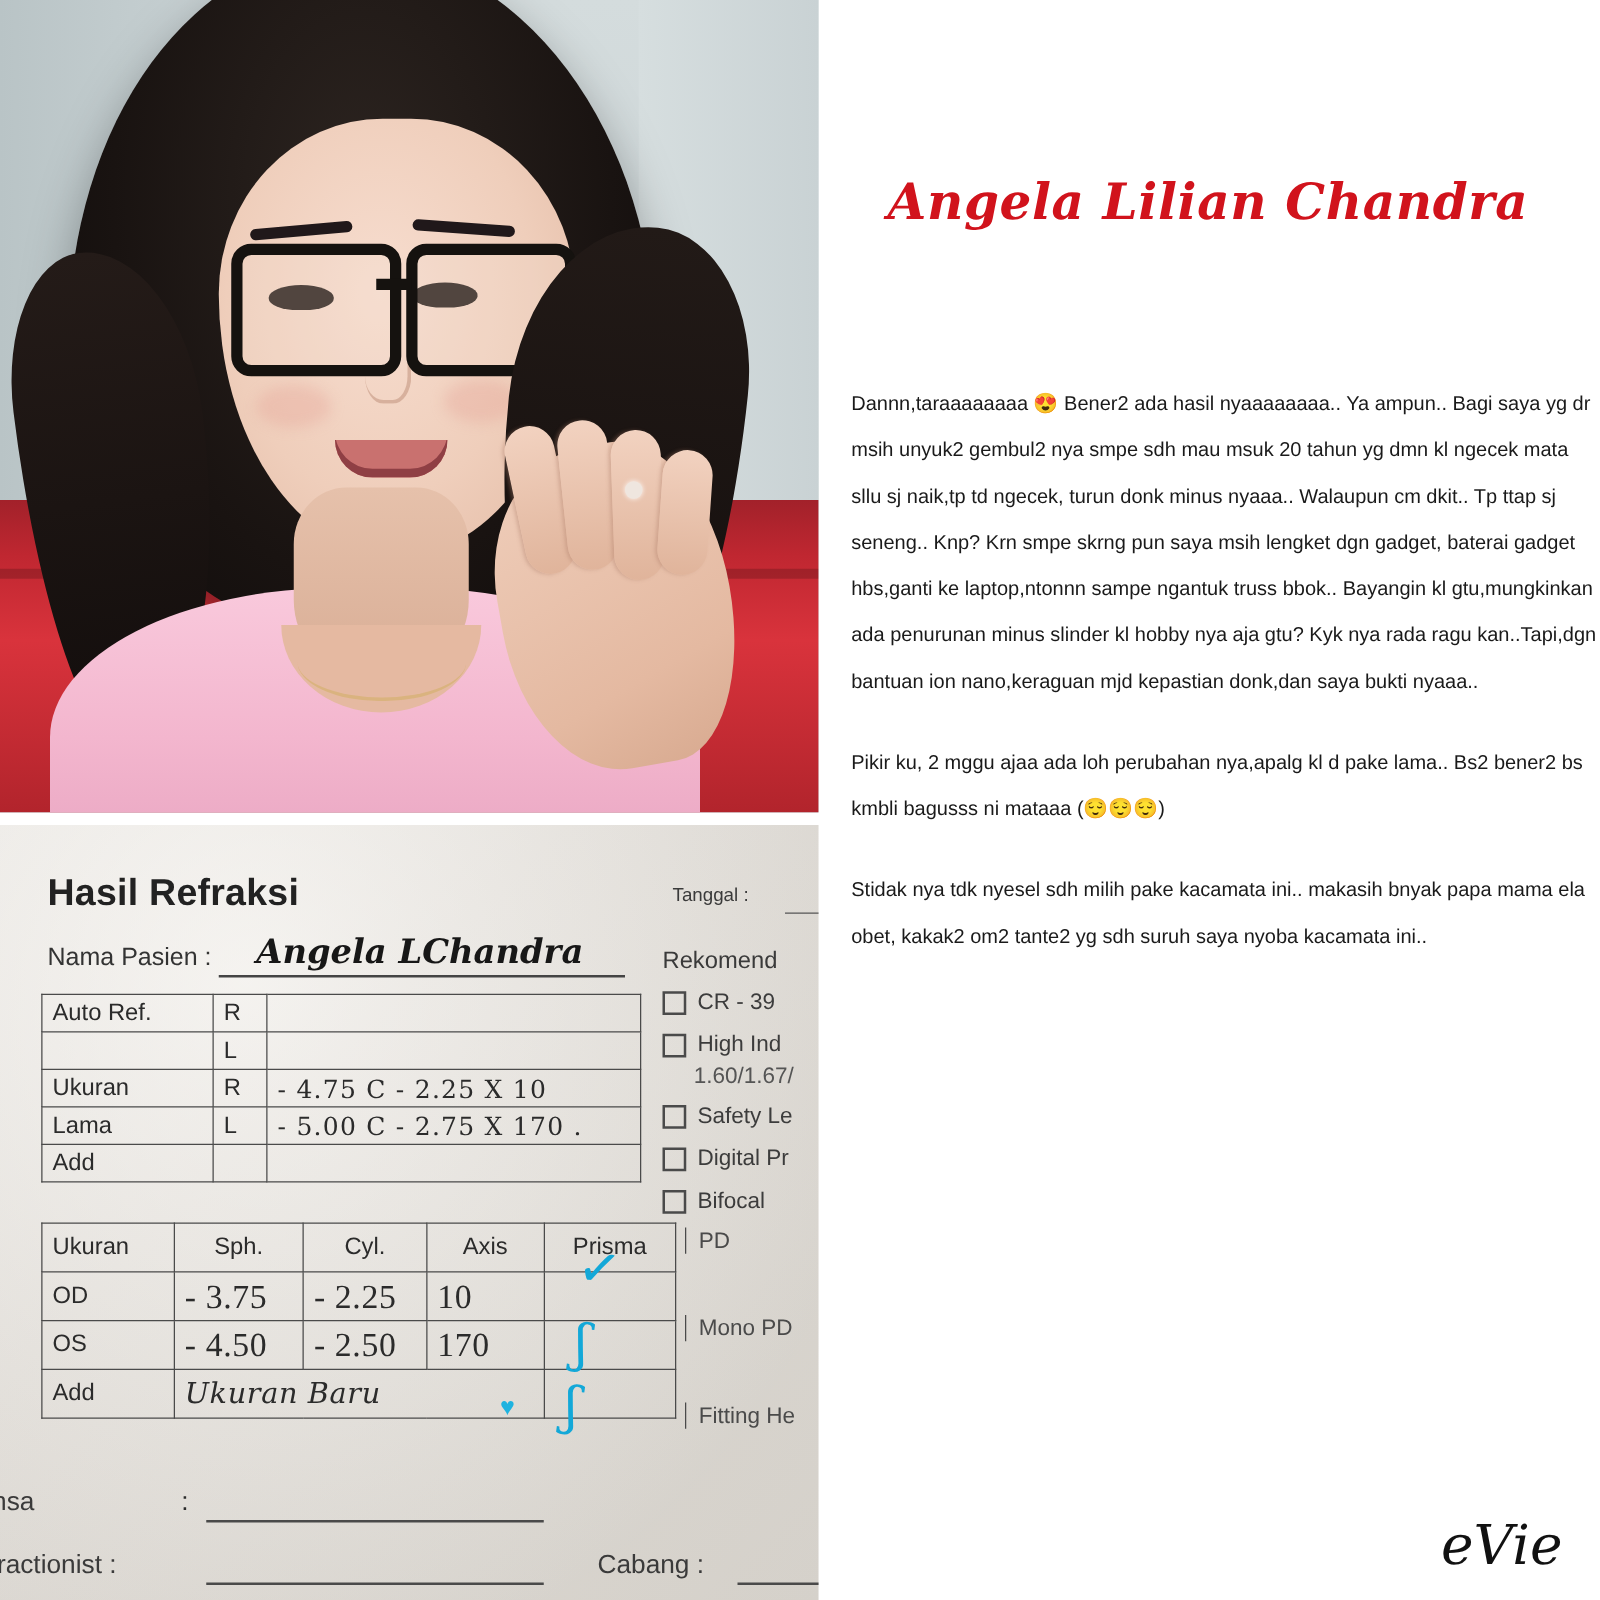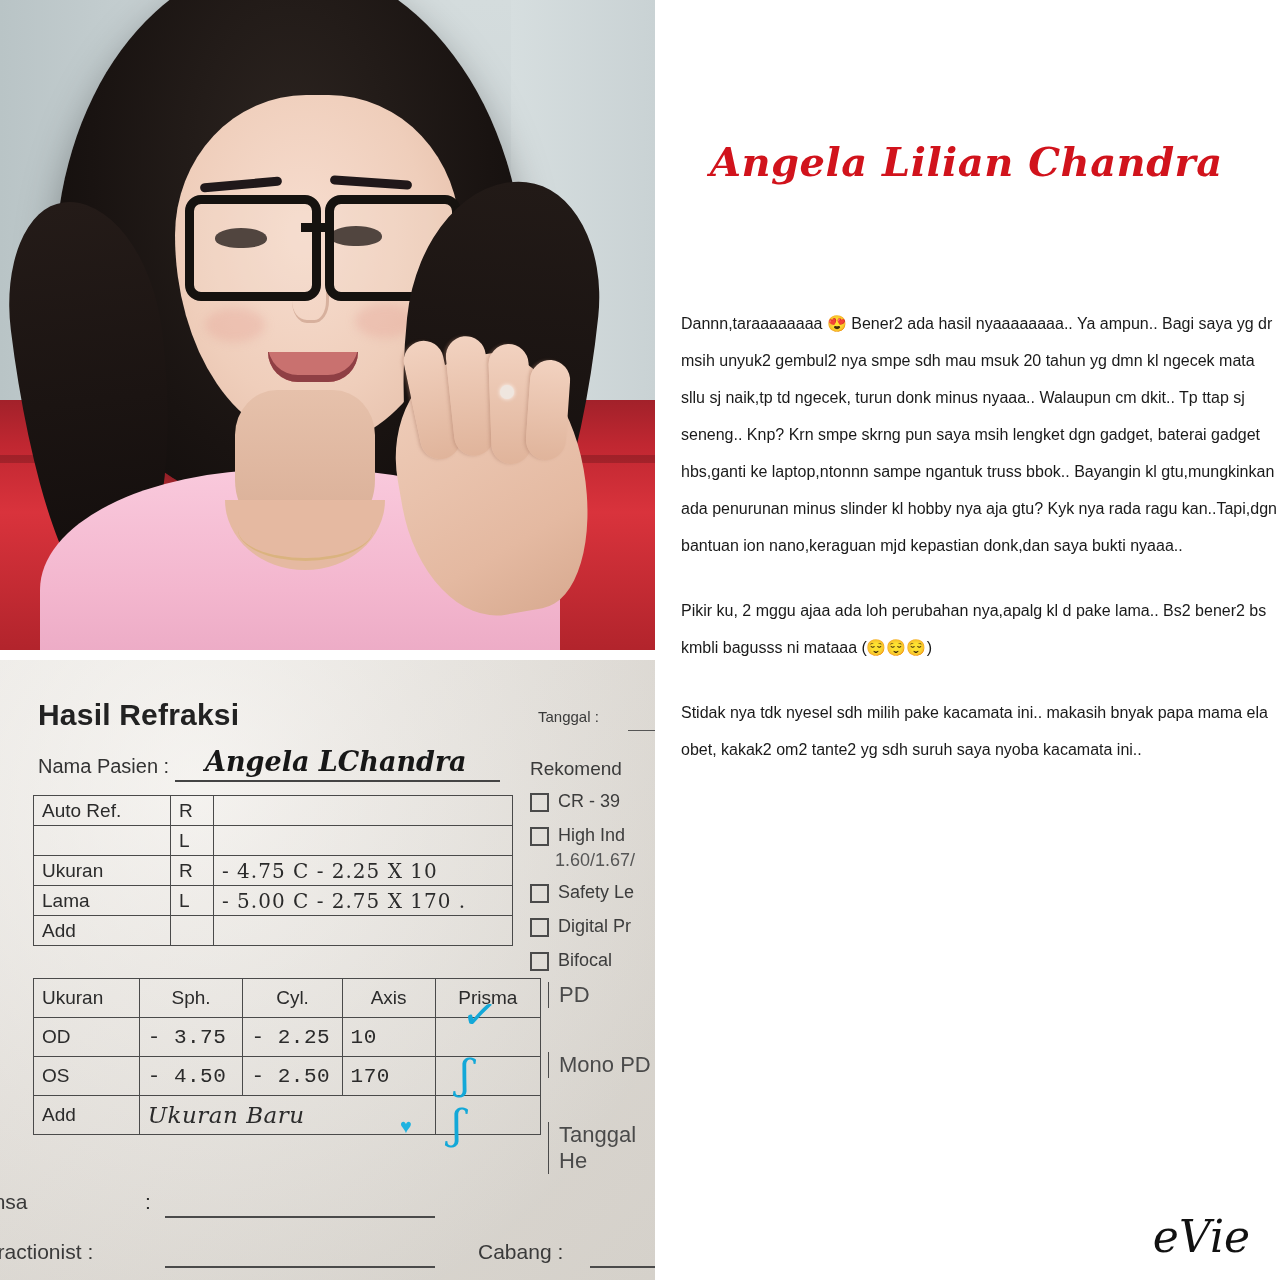--- a/index.html
+++ b/index.html
@@ -380,41 +380,41 @@
     color: #2b2b2b;
     text-align: left;
   }
   .tbl2 .hc { text-align: center; }
   .w-uk { width: 96px; }
   .w-sph { width: 96px; }
   .w-cyl { width: 90px; }
   .w-ax { width: 86px; }
   .w-pr { width: 96px; }
   .ink2 {
-    font-family: Liberation Mono, monospace;
+    font-family: Liberation Serif, serif;
     color: #17213f;
-    font-size: 21px;
+    font-size: 27px;
     letter-spacing: .5px;
   }
   .blue-ink {
     font-family: "DejaVu Serif", serif;
     font-style: italic;
     font-size: 23px;
     color: #13a8d8;
     letter-spacing: .5px;
   }
   .heart { color: #1fb3e0; font-size: 20px; }
 
   
   .side-box {
     position: absolute;
     left: 548px;
     width: 110px;
     border-left: 1.5px solid #4a4a4a;
-    font-size: 22px;
+    font-size: 18px;
     color: #4a4a4a;
     padding-left: 10px;
   }
   .pd-label { top: 322px; }
   .monopd-label { top: 392px; }
   .fitting-label { top: 462px; }
 
   .squiggle {
     position: absolute;
     font-family: "DejaVu Serif", serif;
@@ -628,21 +628,21 @@
       </tbody>
         </table>
 
       <span class="heart" style="position:absolute; left:400px; top:455px;">♥</span>
       <span class="squiggle" style="left:462px; top:330px;">✓</span>
       <span class="squiggle" style="left:460px; top:390px;">ʃ</span>
       <span class="squiggle" style="left:452px; top:440px;">ʃ</span>
 
       <div class="side-box pd-label">PD</div>
       <div class="side-box monopd-label">Mono PD</div>
-      <div class="side-box fitting-label">Tanggal He</div>
+      <div class="side-box fitting-label">Fitting He</div>
 
       <div class="lensa">ensa</div>
       <div class="lensa-colon">:</div>
       <div class="lensa-line"></div>
       <div class="refr">efractionist :</div>
       <div class="refr-line"></div>
       <div class="cabang">Cabang :</div>
       <div class="cabang-line"></div>
     </div>
   </div>

